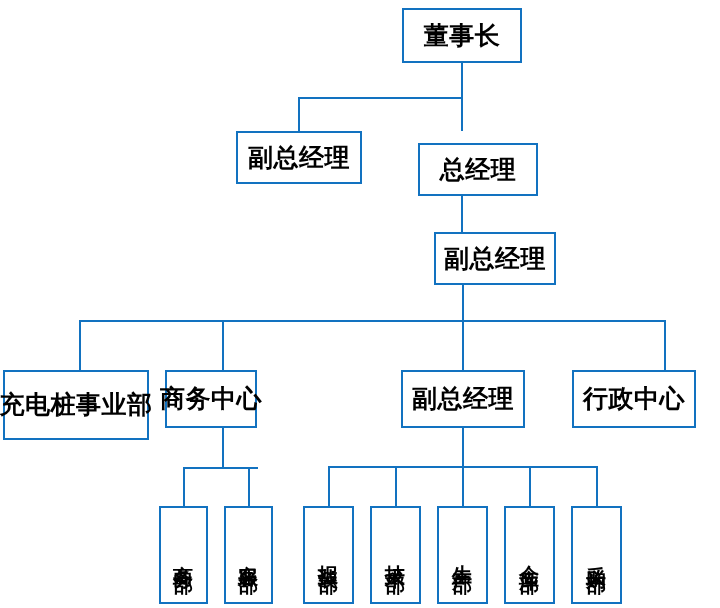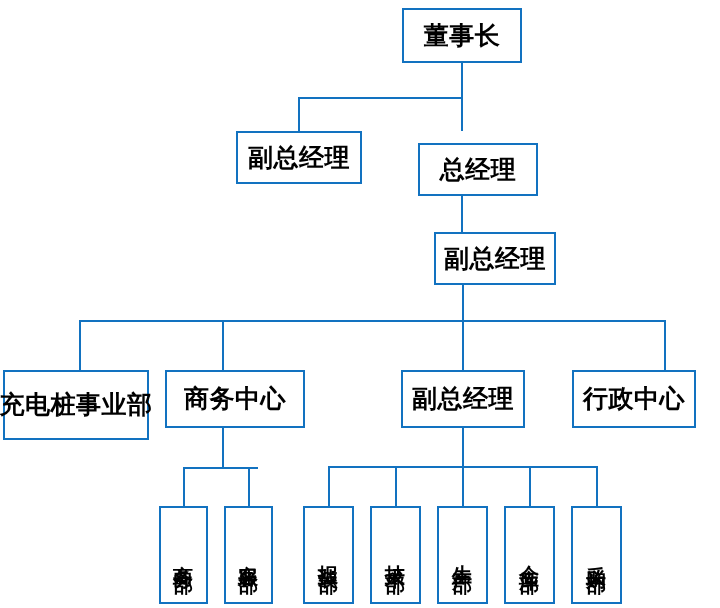--- a/index.html
+++ b/index.html
@@ -90,21 +90,21 @@
       </div>
       <div class="node horizontal" style="left: 402px; top: 143px; width: 120px; height: 53px; margin-left: 16px;">
         <span class="node-label">总经理</span>
       </div>
       <div class="node horizontal" style="left: 402px; top: 232px; width: 122px; height: 53px; margin-left: 32px;">
         <span class="node-label">副总经理</span>
       </div>
       <div class="node horizontal" style="left: 3px; top: 370px; width: 146px; height: 70px;">
         <span class="node-label">充电桩事业部</span>
       </div>
-      <div class="node horizontal" style="left: 165px; top: 370px; width: 140px; height: 58px;">
+      <div class="node horizontal" style="left: 165px; top: 370px; width: 92px; height: 58px;">
         <span class="node-label">商务中心</span>
       </div>
       <div class="node horizontal" style="left: 401px; top: 370px; width: 124px; height: 58px;">
         <span class="node-label">副总经理</span>
       </div>
       <div class="node horizontal" style="left: 572px; top: 370px; width: 124px; height: 58px;">
         <span class="node-label">行政中心</span>
       </div>
       <div class="node vertical" style="left: 159px; top: 506px; width: 49px; height: 98px;">
         <span class="node-label">商务部</span>

